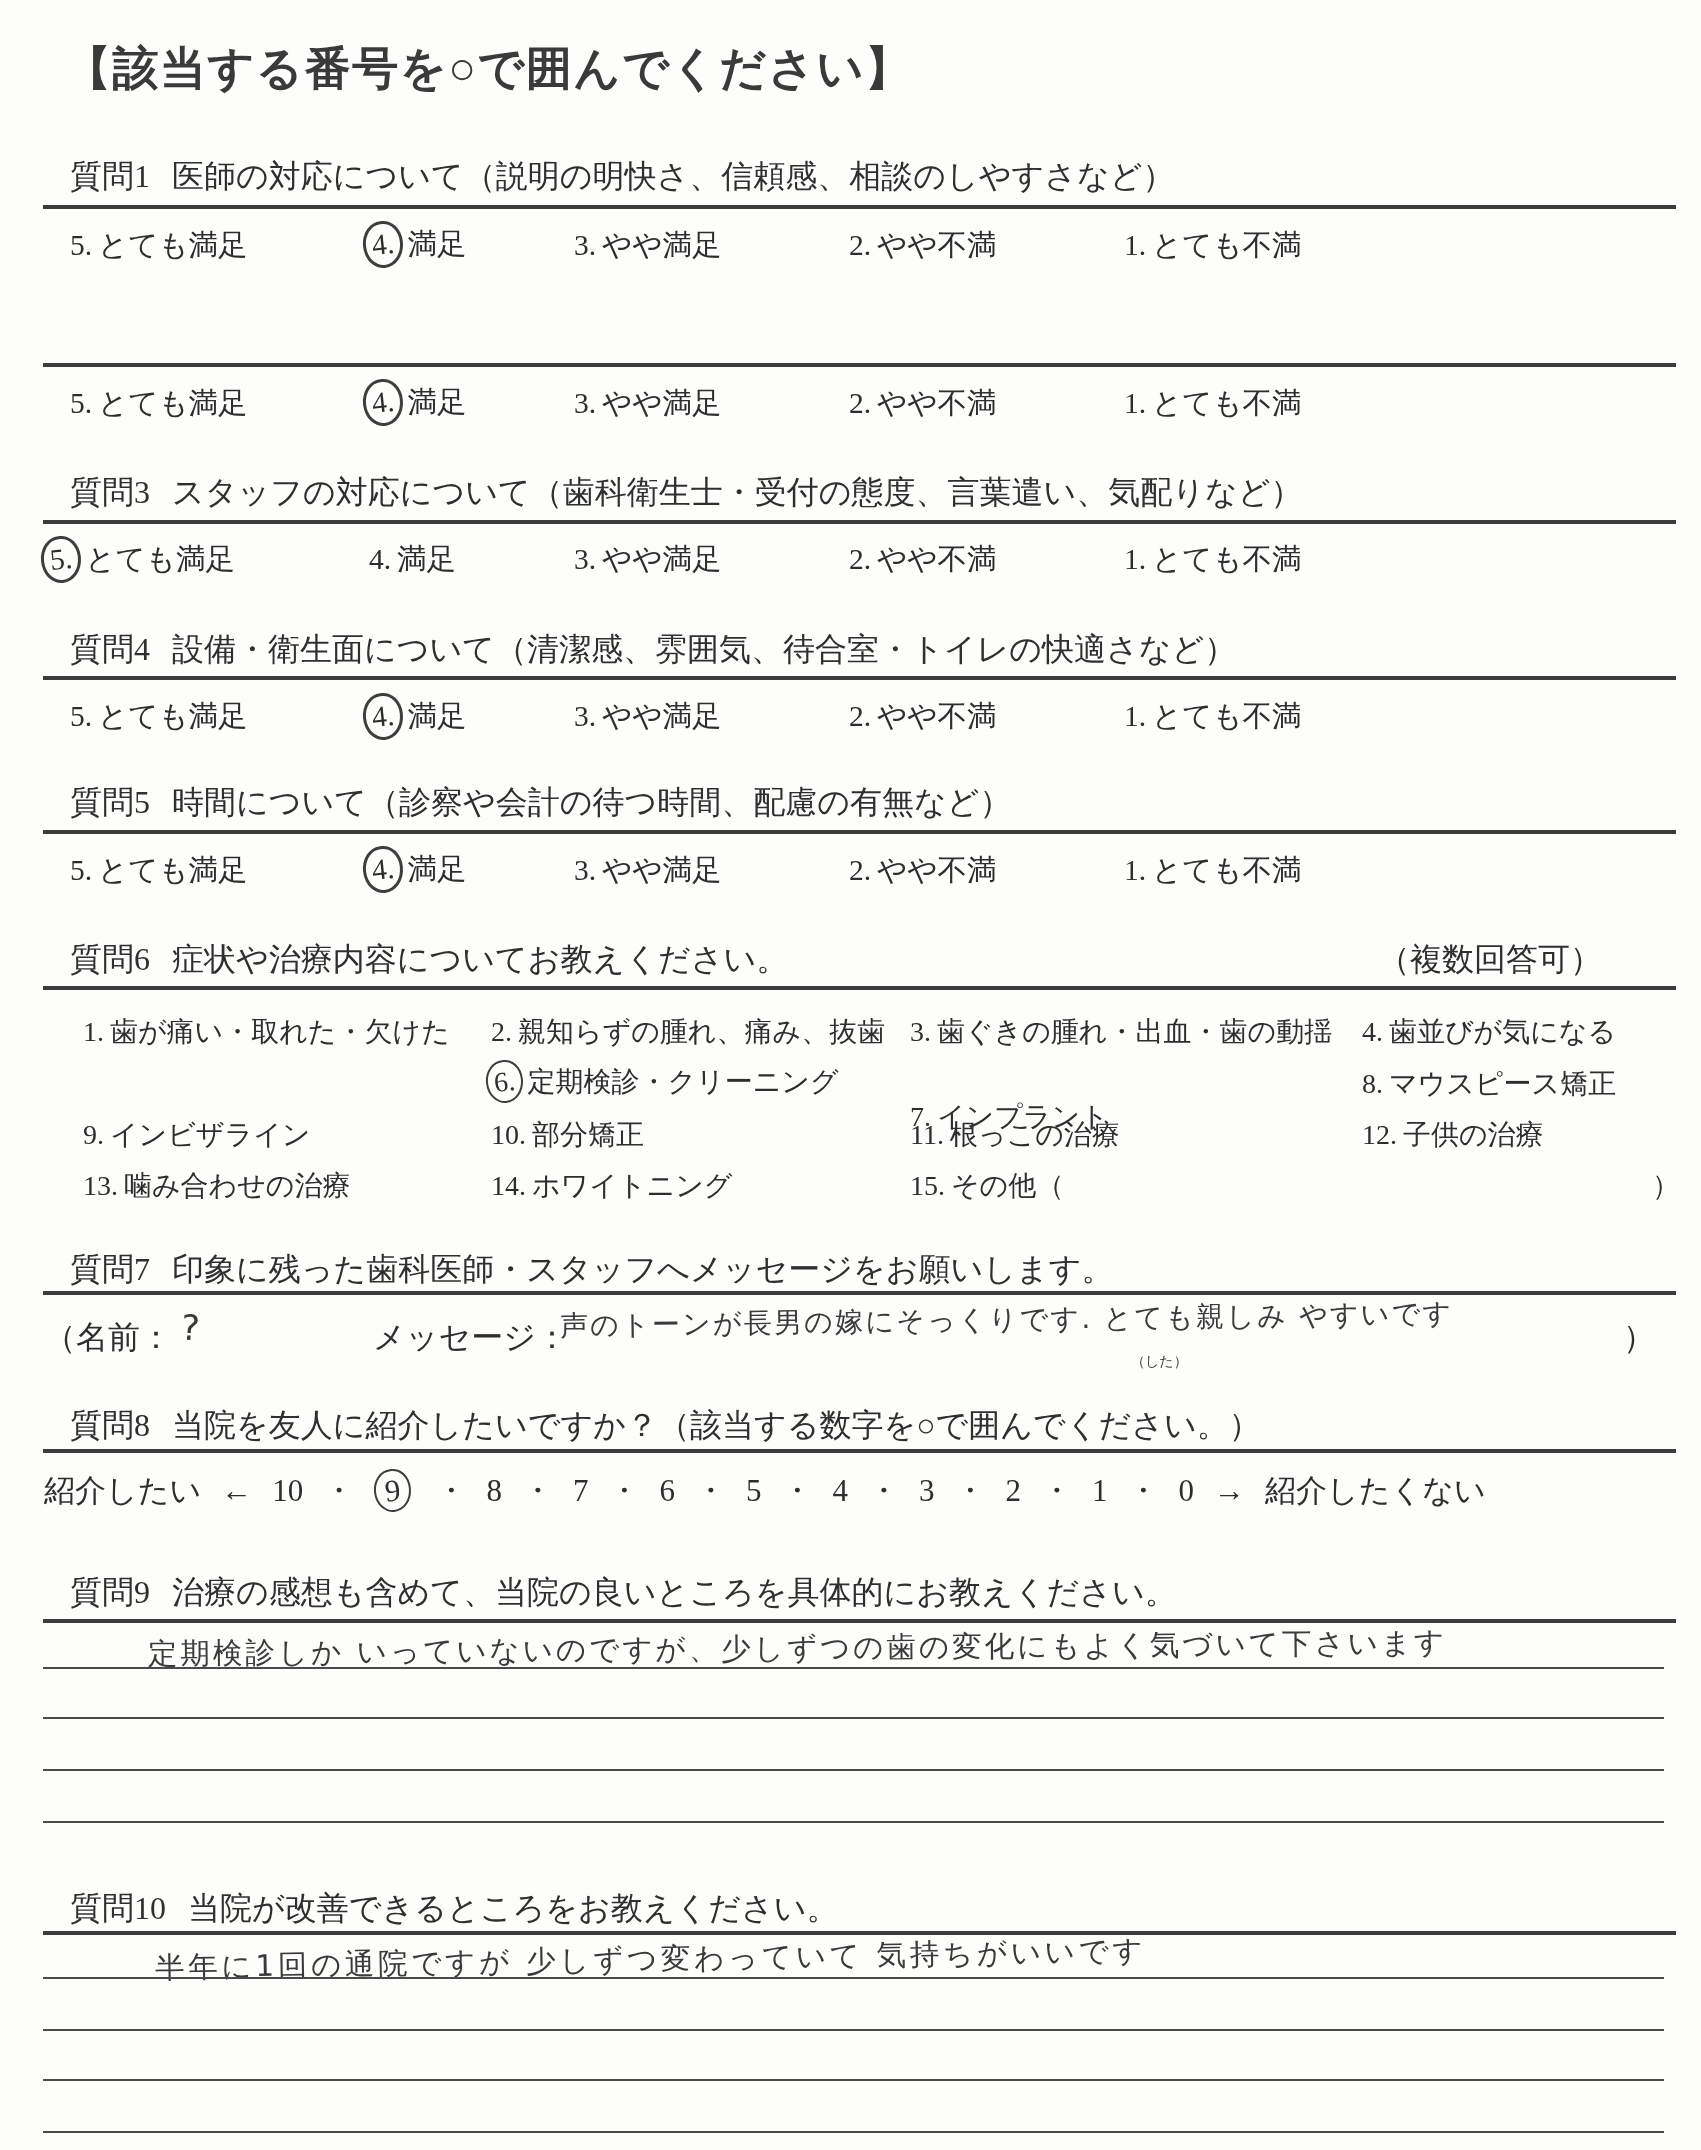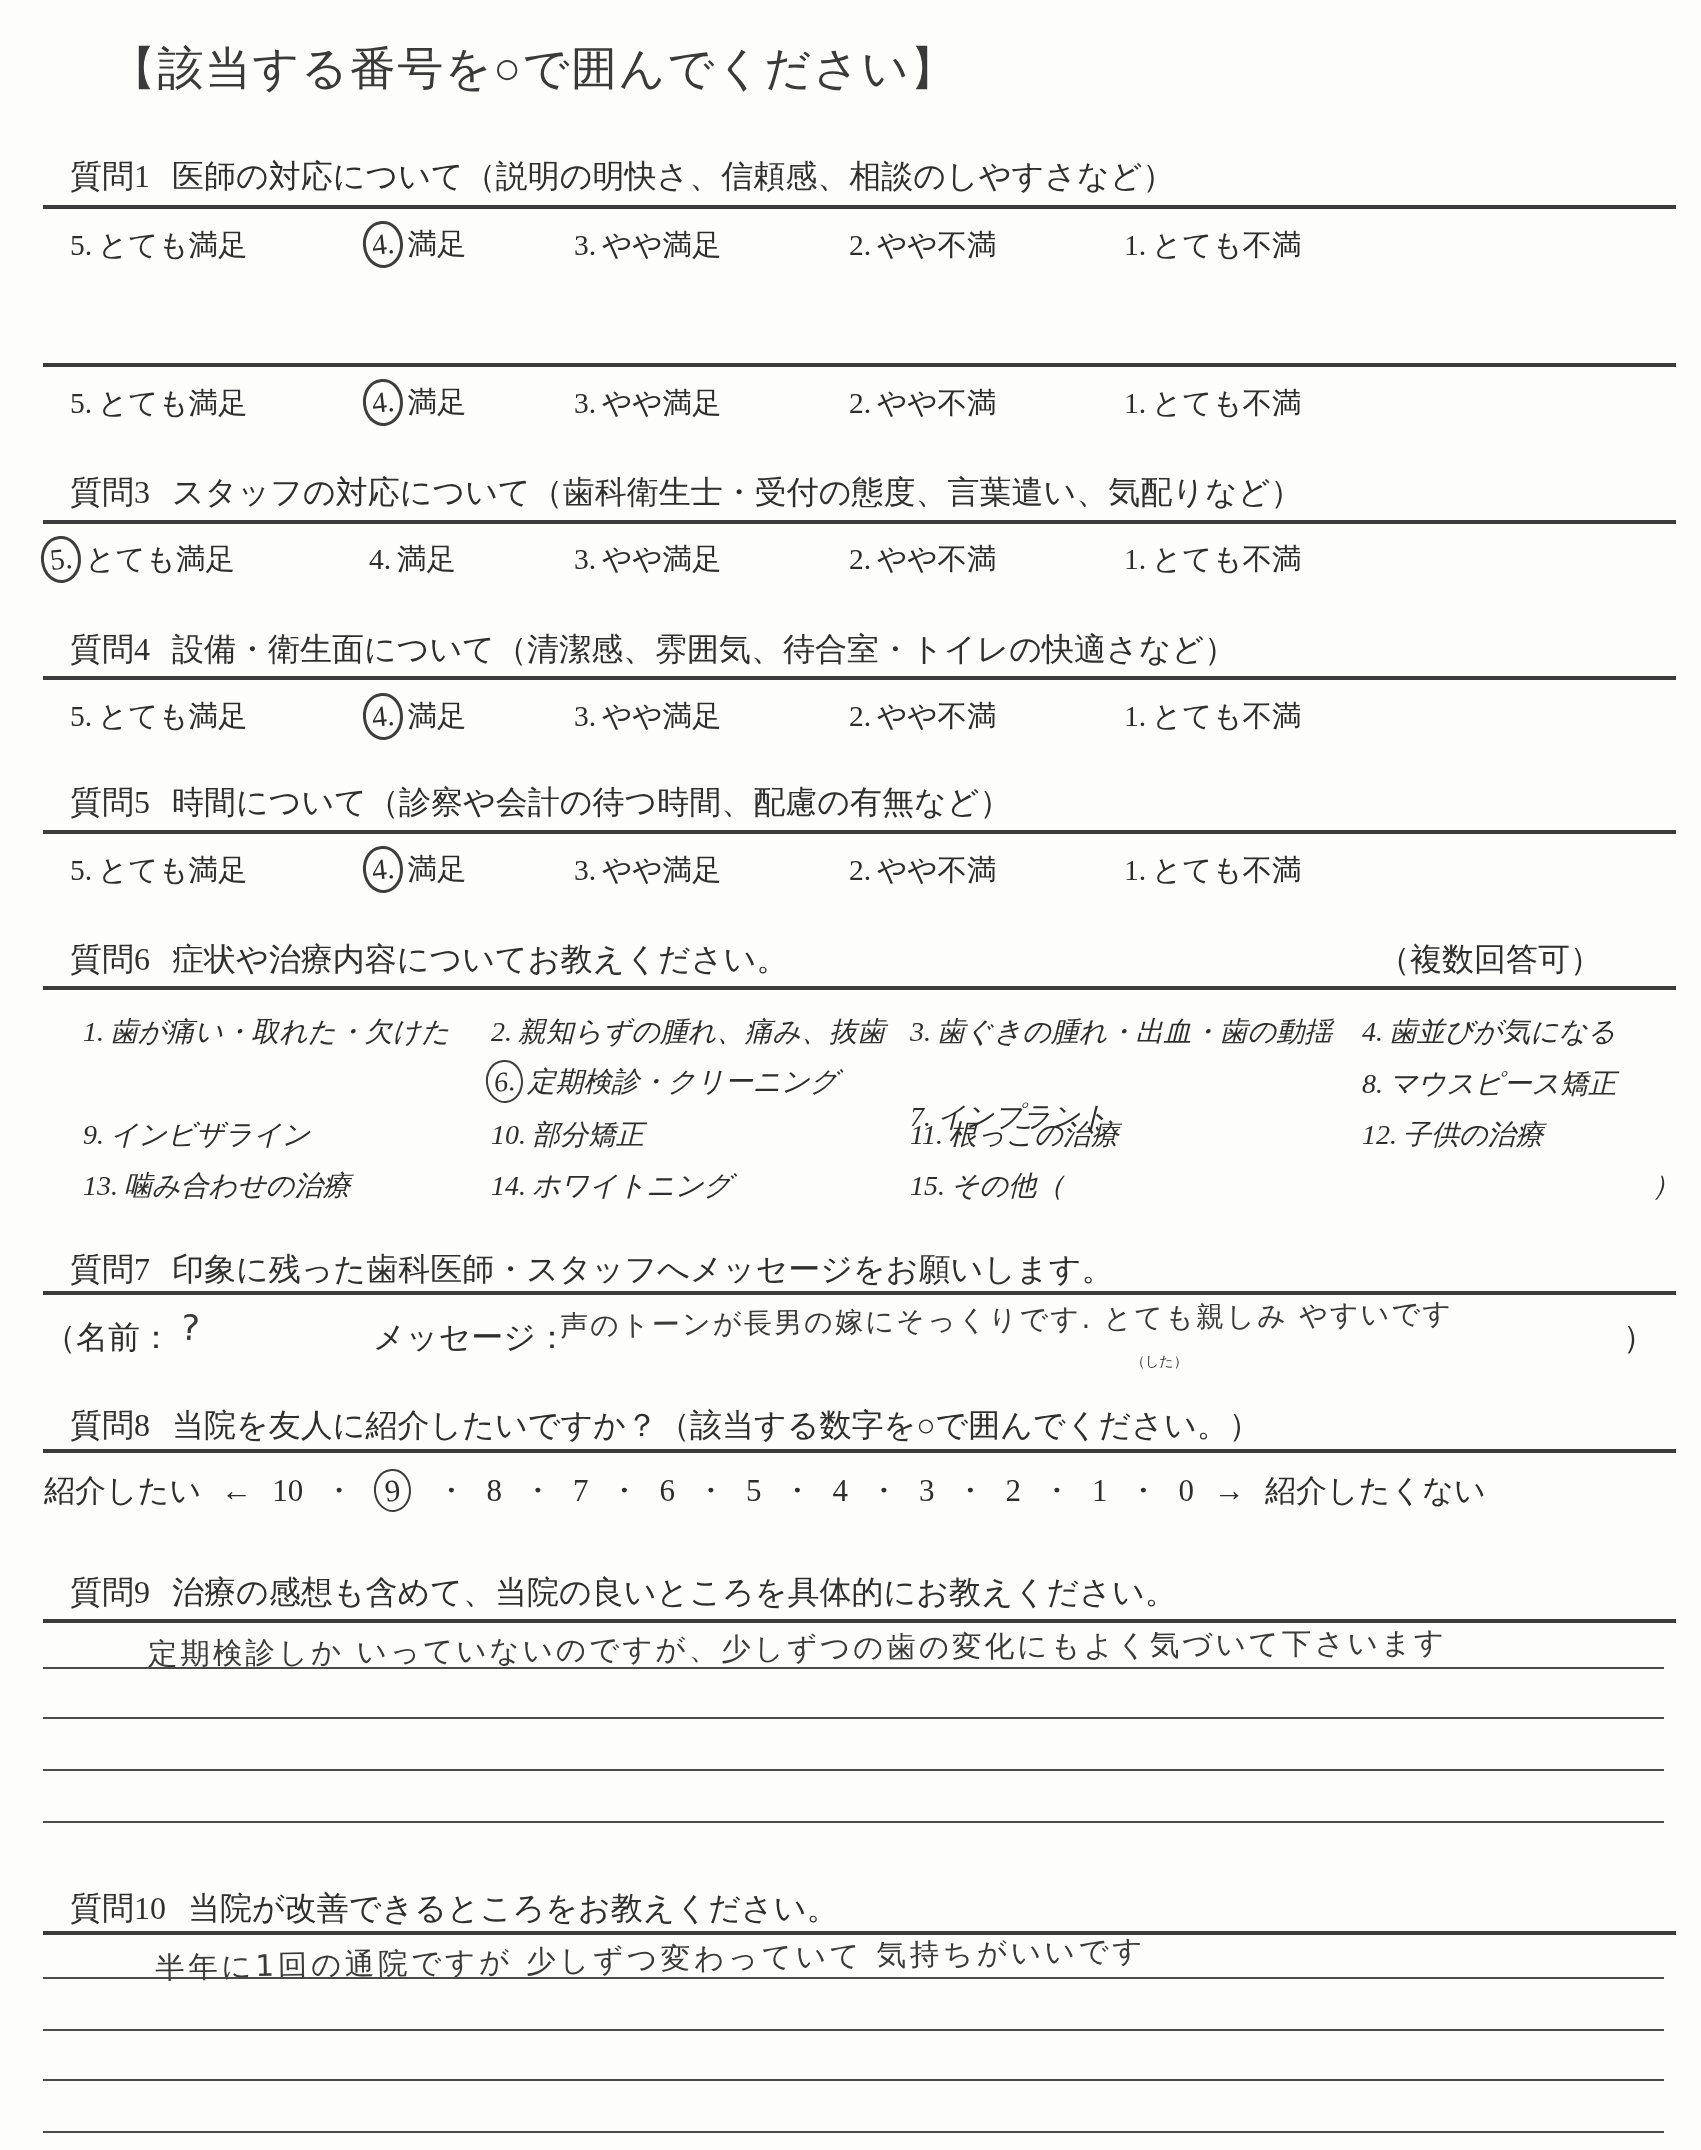--- a/index.html
+++ b/index.html
@@ -1,27 +1,27 @@
 <!DOCTYPE html>
 <html style="font-size:11.8px"><head>
 <meta charset="utf-8">
 <style>
   html,body{margin:0;padding:0;background:#e9e9e9;}
   .page{position:relative;width:1701px;height:2151px;background:#fdfdfc;
         font-family:"Liberation Serif",serif;color:#2e2e2e;overflow:hidden;}
   .abs{position:absolute;}
-  .title{left:65px;top:38px;font-size:46px;font-weight:normal;color:#3a3a3a;letter-spacing:1.5px;white-space:nowrap;margin-left:45px;}
+  .title{left:65px;top:38px;font-size:46px;font-weight:bold;color:#3a3a3a;letter-spacing:1.5px;white-space:nowrap;}
   .q-header{left:70px;font-size:32px;white-space:nowrap;color:#2f2f2f;}
   .q-label{margin-right:22px;}
   .note{font-size:32px;white-space:nowrap;text-align:center;}
   .rule{left:43px;width:1633px;height:4.4px;background:#3c3c3c;}
   .ans-line{left:43px;width:1621px;height:2.2px;background:#4a4a4a;}
   .opt{position:absolute;font-size:29.5px;white-space:nowrap;}
   .opt-num{margin-right:5.9px;}
-  .q6-opt{font-size:28px;font-style:italic;}
+  .q6-opt{font-size:28px;}
   .circle{display:inline-flex;align-items:center;justify-content:center;
           min-width:40px;height:47px;padding:0 3px;box-sizing:border-box;
           border:3px solid #3e3e3e;border-radius:50% 48% 52% 50%;
           transform:rotate(-6deg);margin-right:4.4px;}
   .circle-sm{height:43px;min-width:37px;border-width:2.6px;}
   .hand{font-family:"DejaVu Sans",sans-serif;color:#3a3a3a;white-space:nowrap;}
   .scale-row{display:flex;align-items:center;gap:20px;font-size:31px;white-space:nowrap;}
   .paren{font-size:32px;}
 </style>
 </head>

